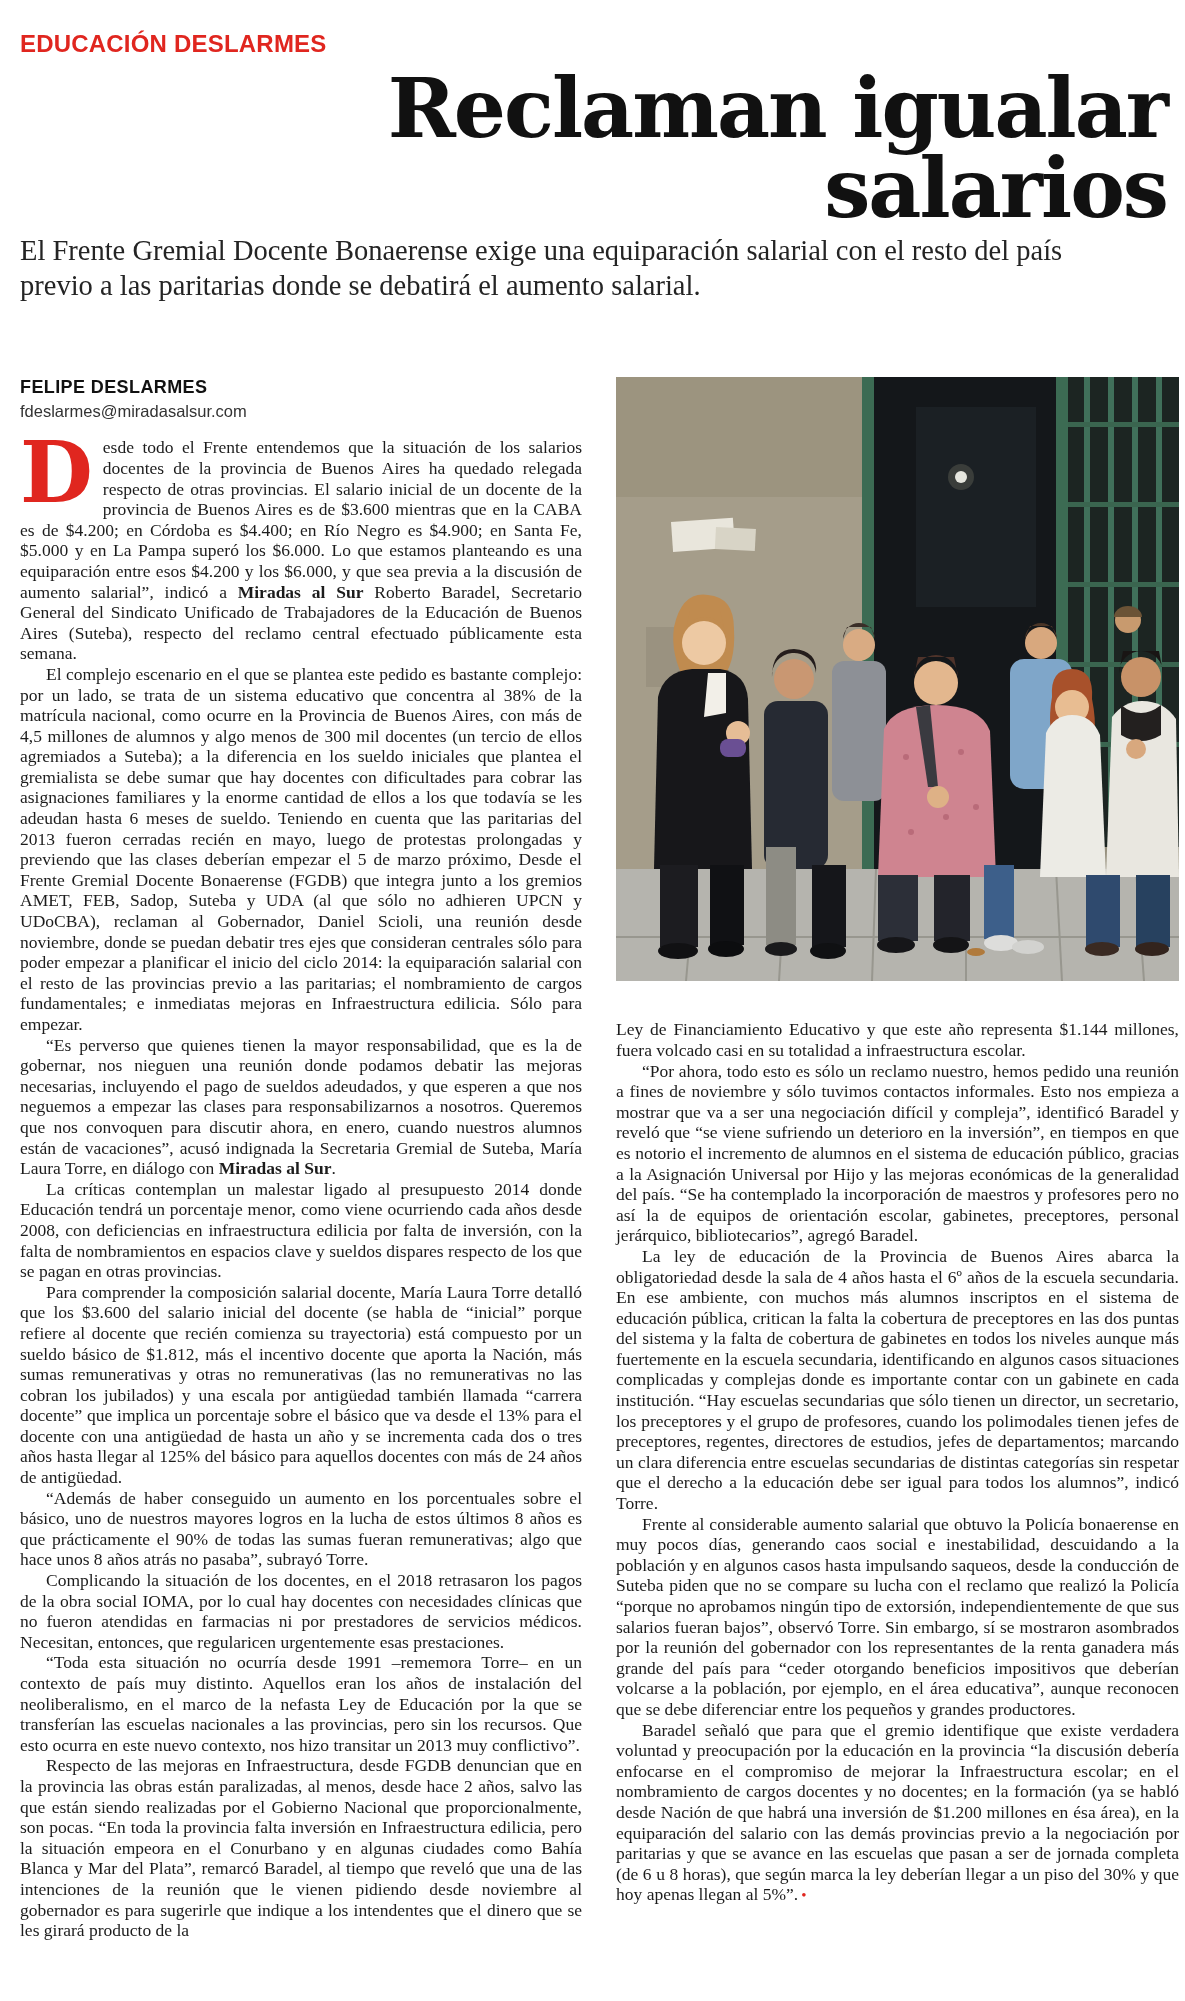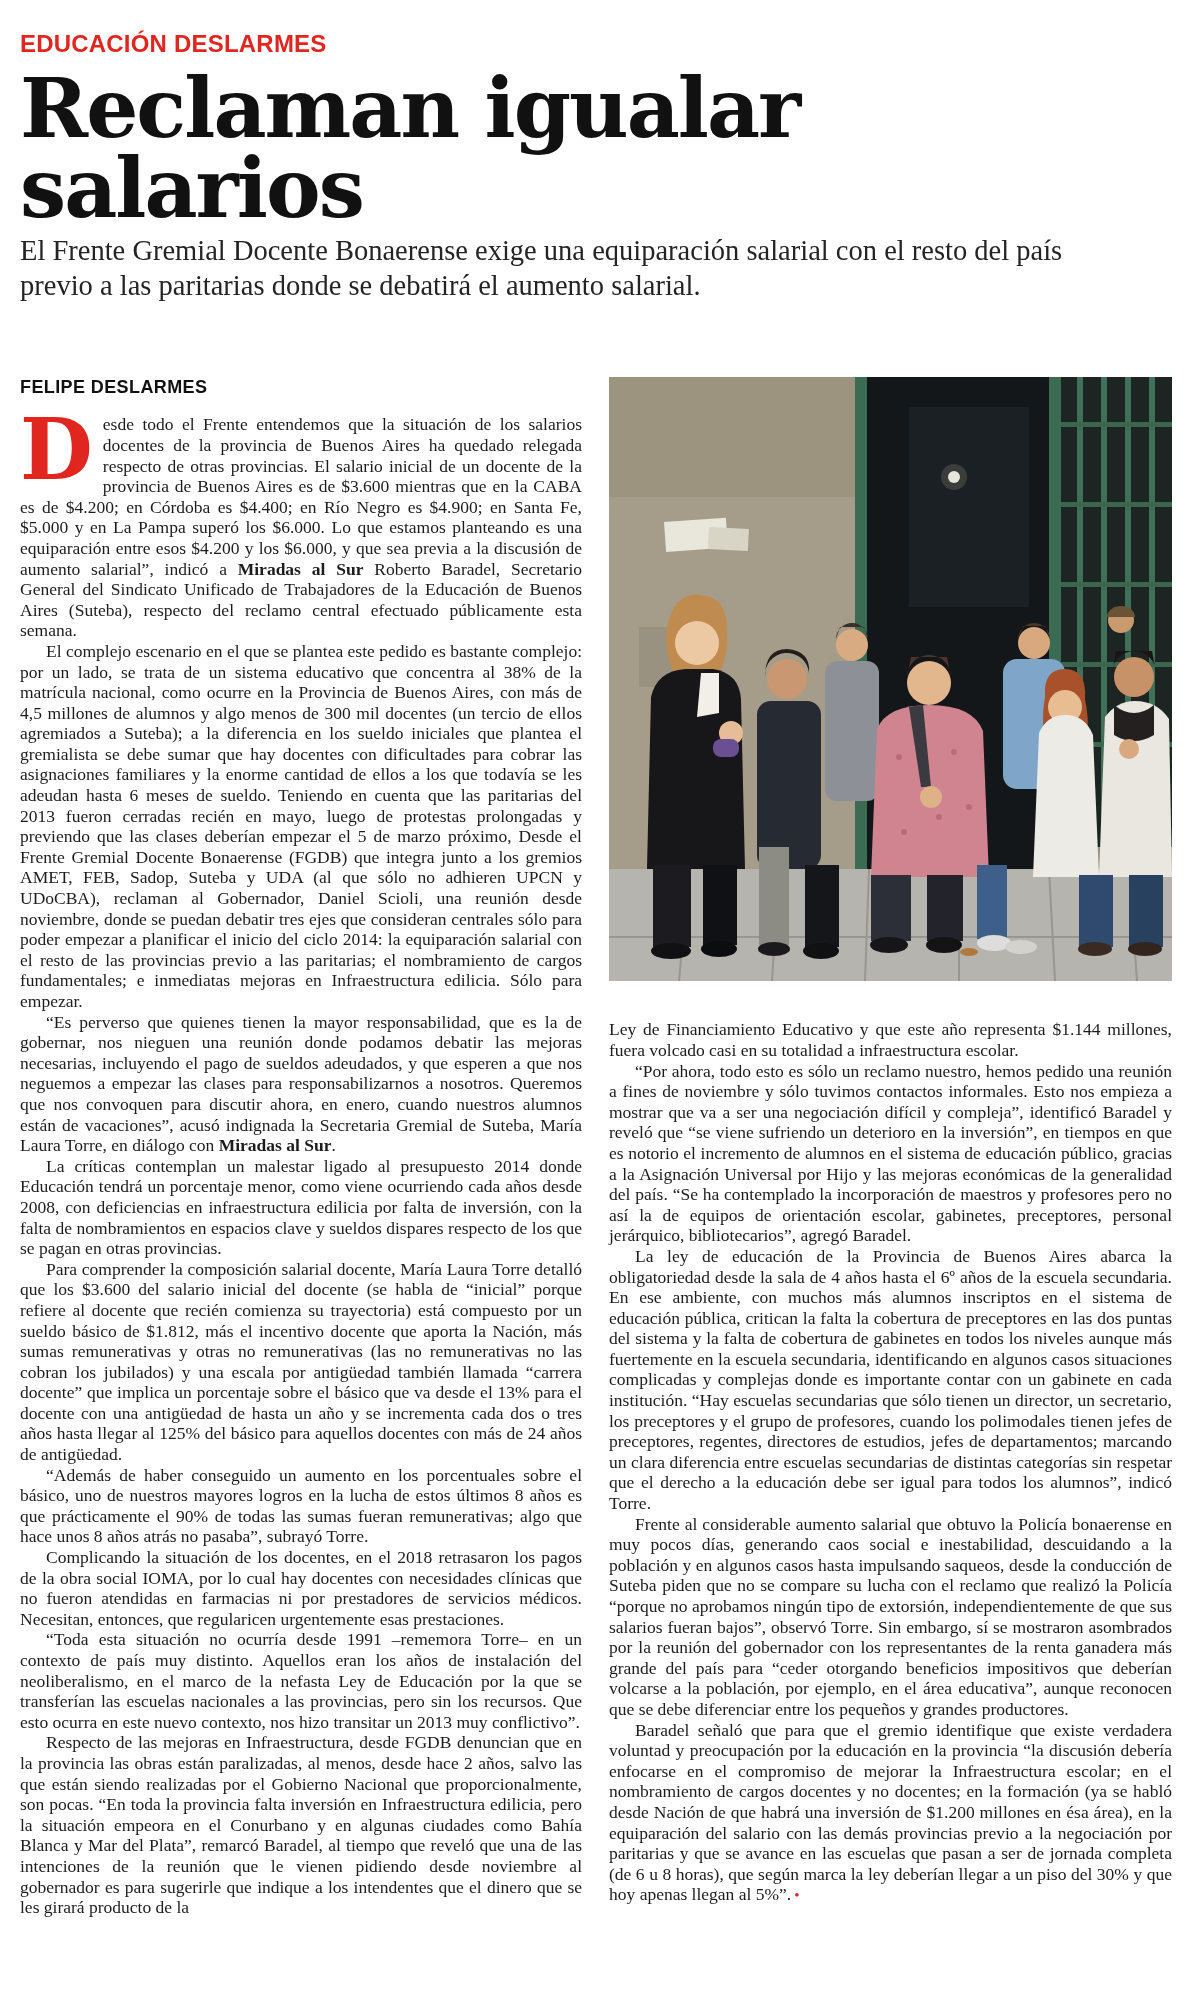--- a/index.html
+++ b/index.html
@@ -6,26 +6,26 @@
   html,body { margin:0; padding:0; background:#ffffff; }
   body { width:1185px; height:2001px; overflow:hidden; color:var(--ink);
          font-family:"Liberation Serif", serif; }
   .page { position:relative; width:1185px; height:2001px; box-sizing:border-box;
           padding:0 18px 0 20px; background:#fff; }
 
   .kicker { margin-top:30px; font-family:"Liberation Sans", sans-serif;
             font-weight:bold; font-size:24px; letter-spacing:0.2px; color:var(--accent); }
 
   .headline { margin:10px 0 0 0; font-family:"DejaVu Serif", serif; font-weight:bold;
-              font-size:82px; line-height:0.98; letter-spacing:-2px; color:#111; }
+              font-size:82px; line-height:0.98; letter-spacing:-2px; color:#111;text-align:right; }
 
   .deck { margin:4px 0 0 0; max-width:1108px; font-family:"Liberation Serif", serif;
           font-size:28.5px; line-height:1.24; color:#242424; }
 
-  .row { display:flex; margin-top:74px; gap:27px; align-items:flex-start; }
+  .row { display:flex; margin-top:74px; gap:34px; align-items:flex-start; }
   .col-left  { width:562px; flex:0 0 562px; }
   .col-right { width:563px; flex:0 0 563px; }
 
   .byline { margin-bottom:16px; }
   .byline .author { font-family:"Liberation Sans", sans-serif; font-weight:bold;
                     font-size:18px; letter-spacing:0.4px; color:#111; }
   .byline .email  { font-family:"Liberation Sans", sans-serif; font-size:16.5px;
                     margin-top:4px; color:#333; }
 
   .bodytext { font-size:17.5px; line-height:20.6px; text-align:justify;
@@ -54,20 +54,21 @@
 
   <h1 class="headline">Reclaman igualar salarios</h1>
 
   <p class="deck">El Frente Gremial Docente Bonaerense exige una equiparación salarial con el resto del país previo a las paritarias donde se debatirá el aumento salarial.</p>
 
   <div class="row">
 
     <div class="col col-left">
       <div class="byline">
         <div class="author">FELIPE DESLARMES</div>
+        <div class="email">fdeslarmes@miradasalsur.com</div>
       </div>
       <div class="bodytext">
           <p class="no-indent"><span class="dropcap">D</span><span>esde todo el Frente entendemos que la situación de los salarios docentes de la provincia de Buenos Aires ha quedado relegada respecto de otras provincias. El salario inicial de un docente de la provincia de Buenos Aires es de $3.600 mientras que en la CABA es de $4.200; en Córdoba es $4.400; en Río Negro es $4.900; en Santa Fe, $5.000 y en La Pampa superó los $6.000. Lo que estamos planteando es una equiparación entre esos $4.200 y los $6.000, y que sea previa a la discusión de aumento salarial”, indicó a </span><b>Miradas al Sur</b><span> Roberto Baradel, Secretario General del Sindicato Unificado de Trabajadores de la Educación de Buenos Aires (Suteba), respecto del reclamo central efectuado públicamente esta semana.</span></p>
           <p><span>El complejo escenario en el que se plantea este pedido es bastante complejo: por un lado, se trata de un sistema educativo que concentra al 38% de la matrícula nacional, como ocurre en la Provincia de Buenos Aires, con más de 4,5 millones de alumnos y algo menos de 300 mil docentes (un tercio de ellos agremiados a Suteba); a la diferencia en los sueldo iniciales que plantea el gremialista se debe sumar que hay docentes con dificultades para cobrar las asignaciones familiares y la enorme cantidad de ellos a los que todavía se les adeudan hasta 6 meses de sueldo. Teniendo en cuenta que las paritarias del 2013 fueron cerradas recién en mayo, luego de protestas prolongadas y previendo que las clases deberían empezar el 5 de marzo próximo, Desde el Frente Gremial Docente Bonaerense (FGDB) que integra junto a los gremios AMET, FEB, Sadop, Suteba y UDA (al que sólo no adhieren UPCN y UDoCBA), reclaman al Gobernador, Daniel Scioli, una reunión desde noviembre, donde se puedan debatir tres ejes que consideran centrales sólo para poder empezar a planificar el inicio del ciclo 2014: la equiparación salarial con el resto de las provincias previo a las paritarias; el nombramiento de cargos fundamentales; e inmediatas mejoras en Infraestructura edilicia. Sólo para empezar.</span></p>
           <p><span>“Es perverso que quienes tienen la mayor responsabilidad, que es la de gobernar, nos nieguen una reunión donde podamos debatir las mejoras necesarias, incluyendo el pago de sueldos adeudados, y que esperen a que nos neguemos a empezar las clases para responsabilizarnos a nosotros. Queremos que nos convoquen para discutir ahora, en enero, cuando nuestros alumnos están de vacaciones”, acusó indignada la Secretaria Gremial de Suteba, María Laura Torre, en diálogo con </span><b>Miradas al Sur</b><span>.</span></p>
           <p><span>La críticas contemplan un malestar ligado al presupuesto 2014 donde Educación tendrá un porcentaje menor, como viene ocurriendo cada años desde 2008, con deficiencias en infraestructura edilicia por falta de inversión, con la falta de nombramientos en espacios clave y sueldos dispares respecto de los que se pagan en otras provincias.</span></p>
           <p><span>Para comprender la composición salarial docente, María Laura Torre detalló que los $3.600 del salario inicial del docente (se habla de “inicial” porque refiere al docente que recién comienza su trayectoria) está compuesto por un sueldo básico de $1.812, más el incentivo docente que aporta la Nación, más sumas remunerativas y otras no remunerativas (las no remunerativas no las cobran los jubilados) y una escala por antigüedad también llamada “carrera docente” que implica un porcentaje sobre el básico que va desde el 13% para el docente con una antigüedad de hasta un año y se incrementa cada dos o tres años hasta llegar al 125% del básico para aquellos docentes con más de 24 años de antigüedad.</span></p>
           <p><span>“Además de haber conseguido un aumento en los porcentuales sobre el básico, uno de nuestros mayores logros en la lucha de estos últimos 8 años es que prácticamente el 90% de todas las sumas fueran remunerativas; algo que hace unos 8 años atrás no pasaba”, subrayó Torre.</span></p>
           <p><span>Complicando la situación de los docentes, en el 2018 retrasaron los pagos de la obra social IOMA, por lo cual hay docentes con necesidades clínicas que no fueron atendidas en farmacias ni por prestadores de servicios médicos. Necesitan, entonces, que regularicen urgentemente esas prestaciones.</span></p>
           <p><span>“Toda esta situación no ocurría desde 1991 –rememora Torre– en un contexto de país muy distinto. Aquellos eran los años de instalación del neoliberalismo, en el marco de la nefasta Ley de Educación por la que se transferían las escuelas nacionales a las provincias, pero sin los recursos. Que esto ocurra en este nuevo contexto, nos hizo transitar un 2013 muy conflictivo”.</span></p>

